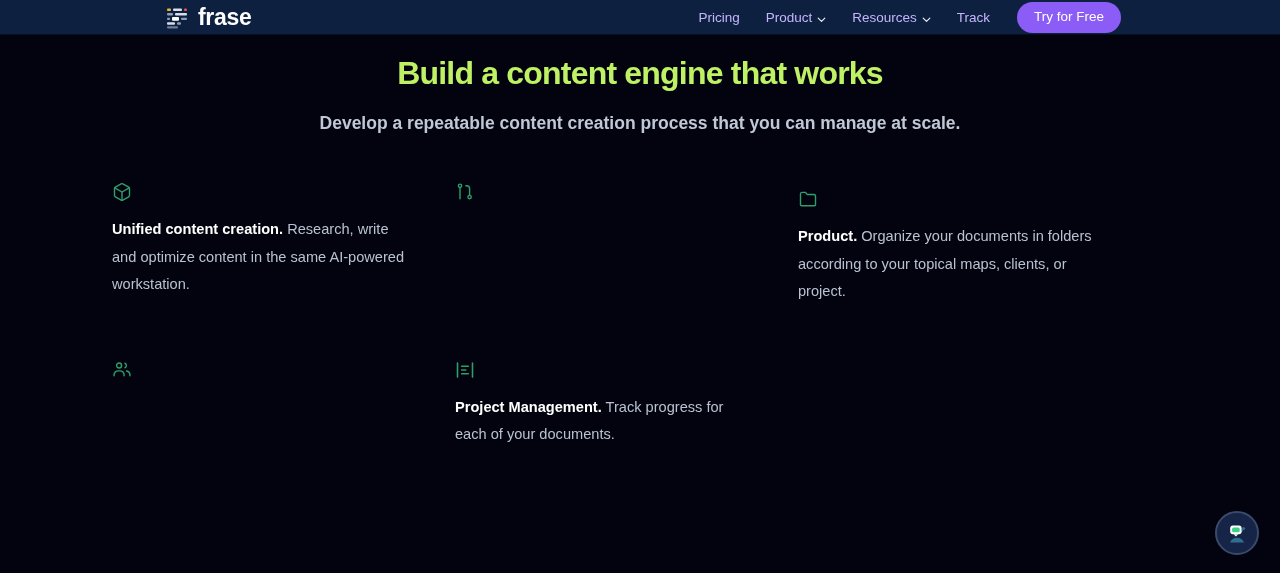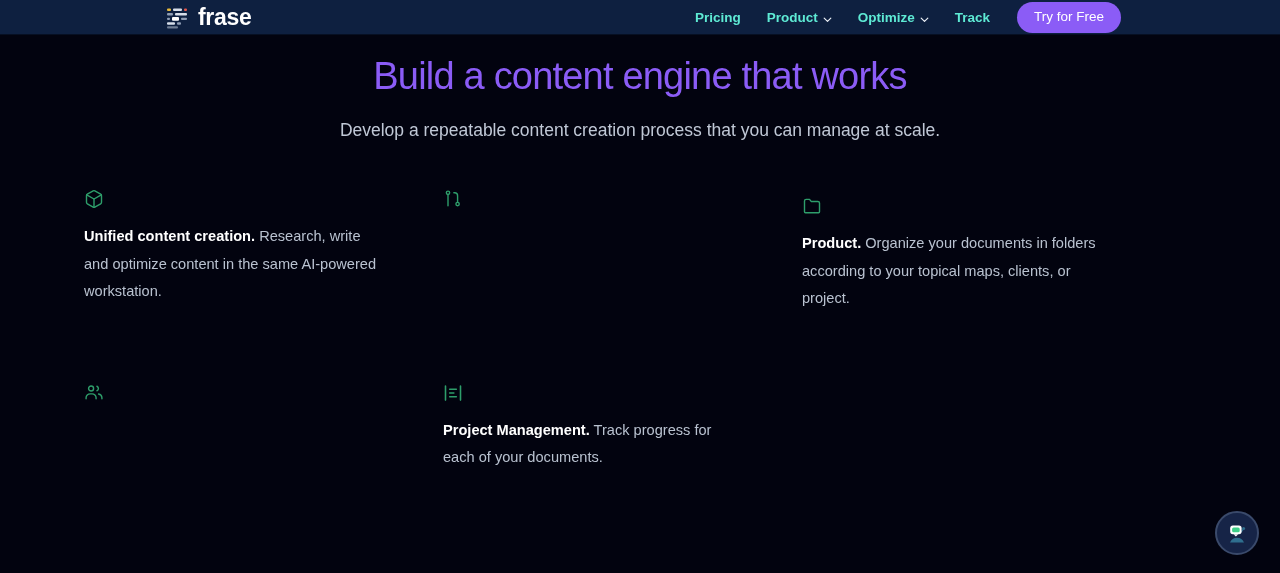--- a/index.html
+++ b/index.html
@@ -27,58 +27,57 @@
   .brand-name{
     color:#ffffff; font-size:23px; font-weight:700;
     letter-spacing:-0.3px; line-height:1;
   }
 
   .nav{
     position:absolute; right:159px; top:0; height:35px;
     display:flex; align-items:center; gap:0;
   }
   .nav-item{
-    color:#5eead4; font-size:13.5px; line-height:1;
+    color:#c4b5fd; font-size:13.5px; line-height:1;
     padding:0 13px; display:flex; align-items:center; gap:5px;
-    text-decoration:none; white-space:nowrap; cursor:pointer;font-weight:bold;
+    text-decoration:none; white-space:nowrap; cursor:pointer;
   }
   .nav-item .chev{ display:block; width:9px; height:9px; }
   .cta{
     margin-left:14px;
     background:#8b5cf6; color:#ffffff;
     font-size:13.5px; line-height:1;
     padding:8px 17px 9px; border-radius:20px;
     text-decoration:none; white-space:nowrap; cursor:pointer;
     border:none; font-family:inherit;
   }
 
   
   .hero{ text-align:center; }
   .hero-title{
     margin-top:20px;
-    color:#8b5cf6;
-    font-size:38px; font-weight:400; letter-spacing:-0.8px;
+    color:#bef264;
+    font-size:32px; font-weight:700; letter-spacing:-0.8px;
     line-height:1.15;
   }
   .hero-sub{
     margin-top:19px;
     color:#c0c8d6;
-    font-size:17.5px; font-weight:400; line-height:1.4;
+    font-size:17.5px; font-weight:700; line-height:1.4;
   }
 
   
   .features{
     margin:0 auto;
-    padding:0 84px;
+    padding:0 112px;
     width:1280px;
     display:grid;
     grid-template-columns:343px 343px 343px;
     column-gap:0;
     row-gap:0;
-    gap:16px;
   }
   .feature{ padding-right:45px; }
   .feature.row1{ padding-top:47px; }
   .feature.row2{ padding-top:54px; }
   .feature-icon{
     display:block; width:20px; height:20px; margin-bottom:14px;
     color:#2e9e6b;
   }
   .feature-text{
     color:#b9c2d0;
@@ -131,21 +130,21 @@
     <a class="nav-item" href="#">
       <span>Product</span>
       <span class="chev">
         <svg viewBox="0 0 10 10" width="9" height="9" aria-hidden="true">
           <path d="M1.3 3.4 L5 7 L8.7 3.4" fill="none" stroke="#eef2f8" stroke-width="1.3" stroke-linecap="round" stroke-linejoin="round"></path>
         </svg>
       </span>
     </a>
 
     <a class="nav-item" href="#">
-      <span>Optimize</span>
+      <span>Resources</span>
       <span class="chev">
         <svg viewBox="0 0 10 10" width="9" height="9" aria-hidden="true">
           <path d="M1.3 3.4 L5 7 L8.7 3.4" fill="none" stroke="#eef2f8" stroke-width="1.3" stroke-linecap="round" stroke-linejoin="round"></path>
         </svg>
       </span>
     </a>
 
     <a class="nav-item" href="#">
       <span>Track</span>
     </a>

